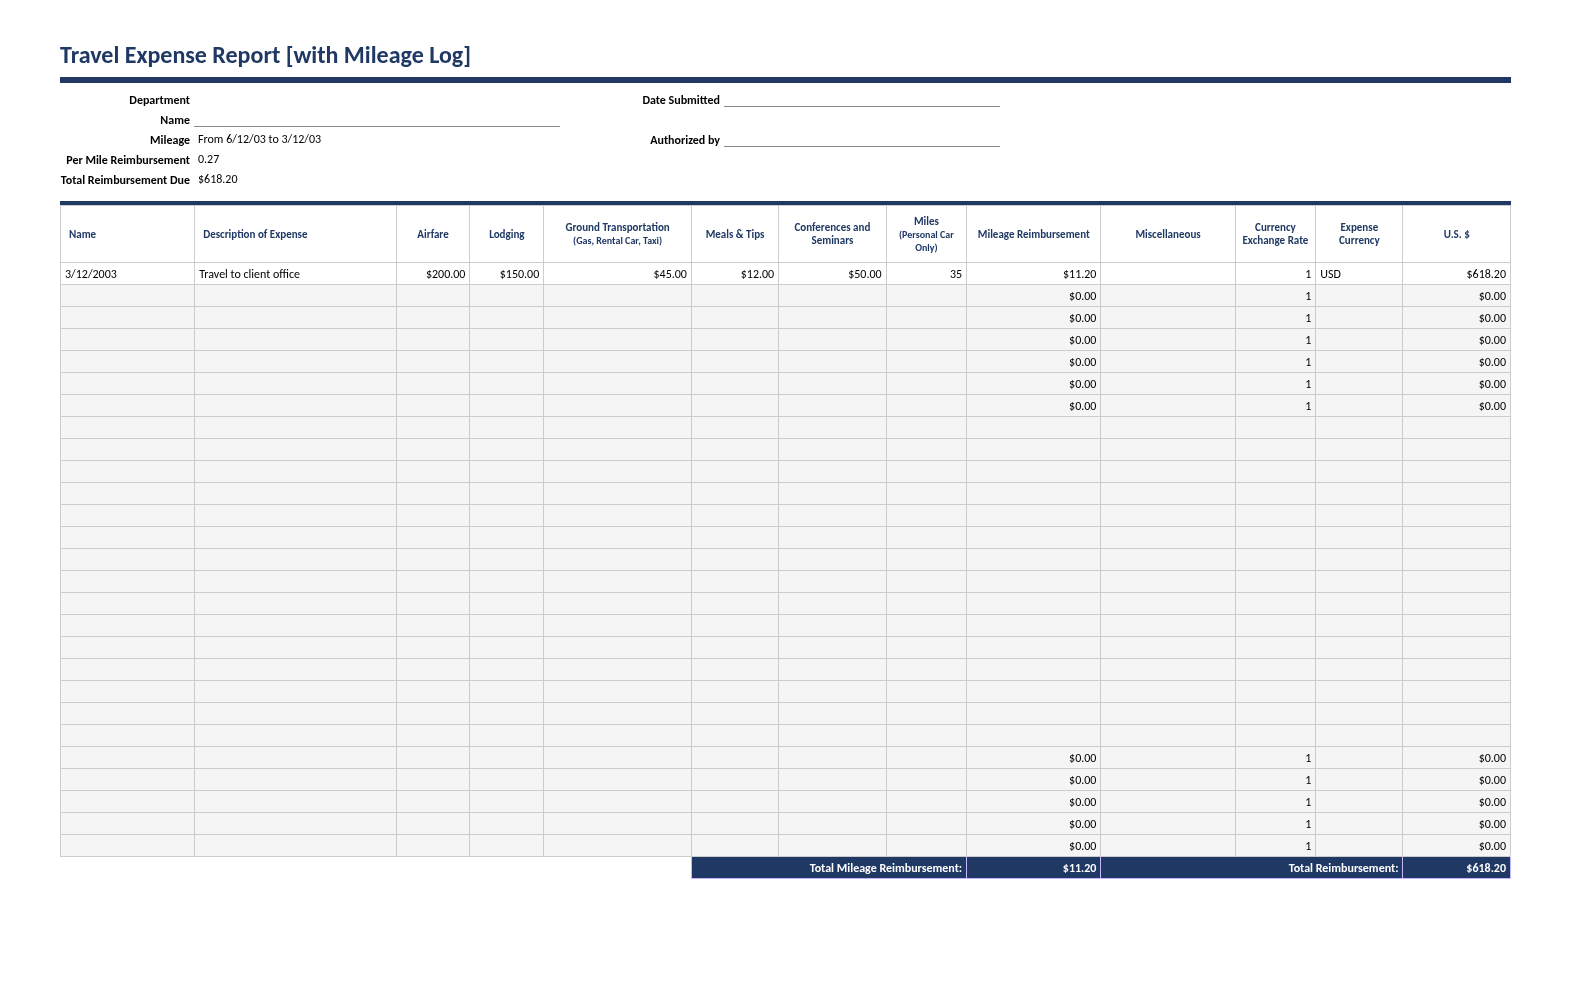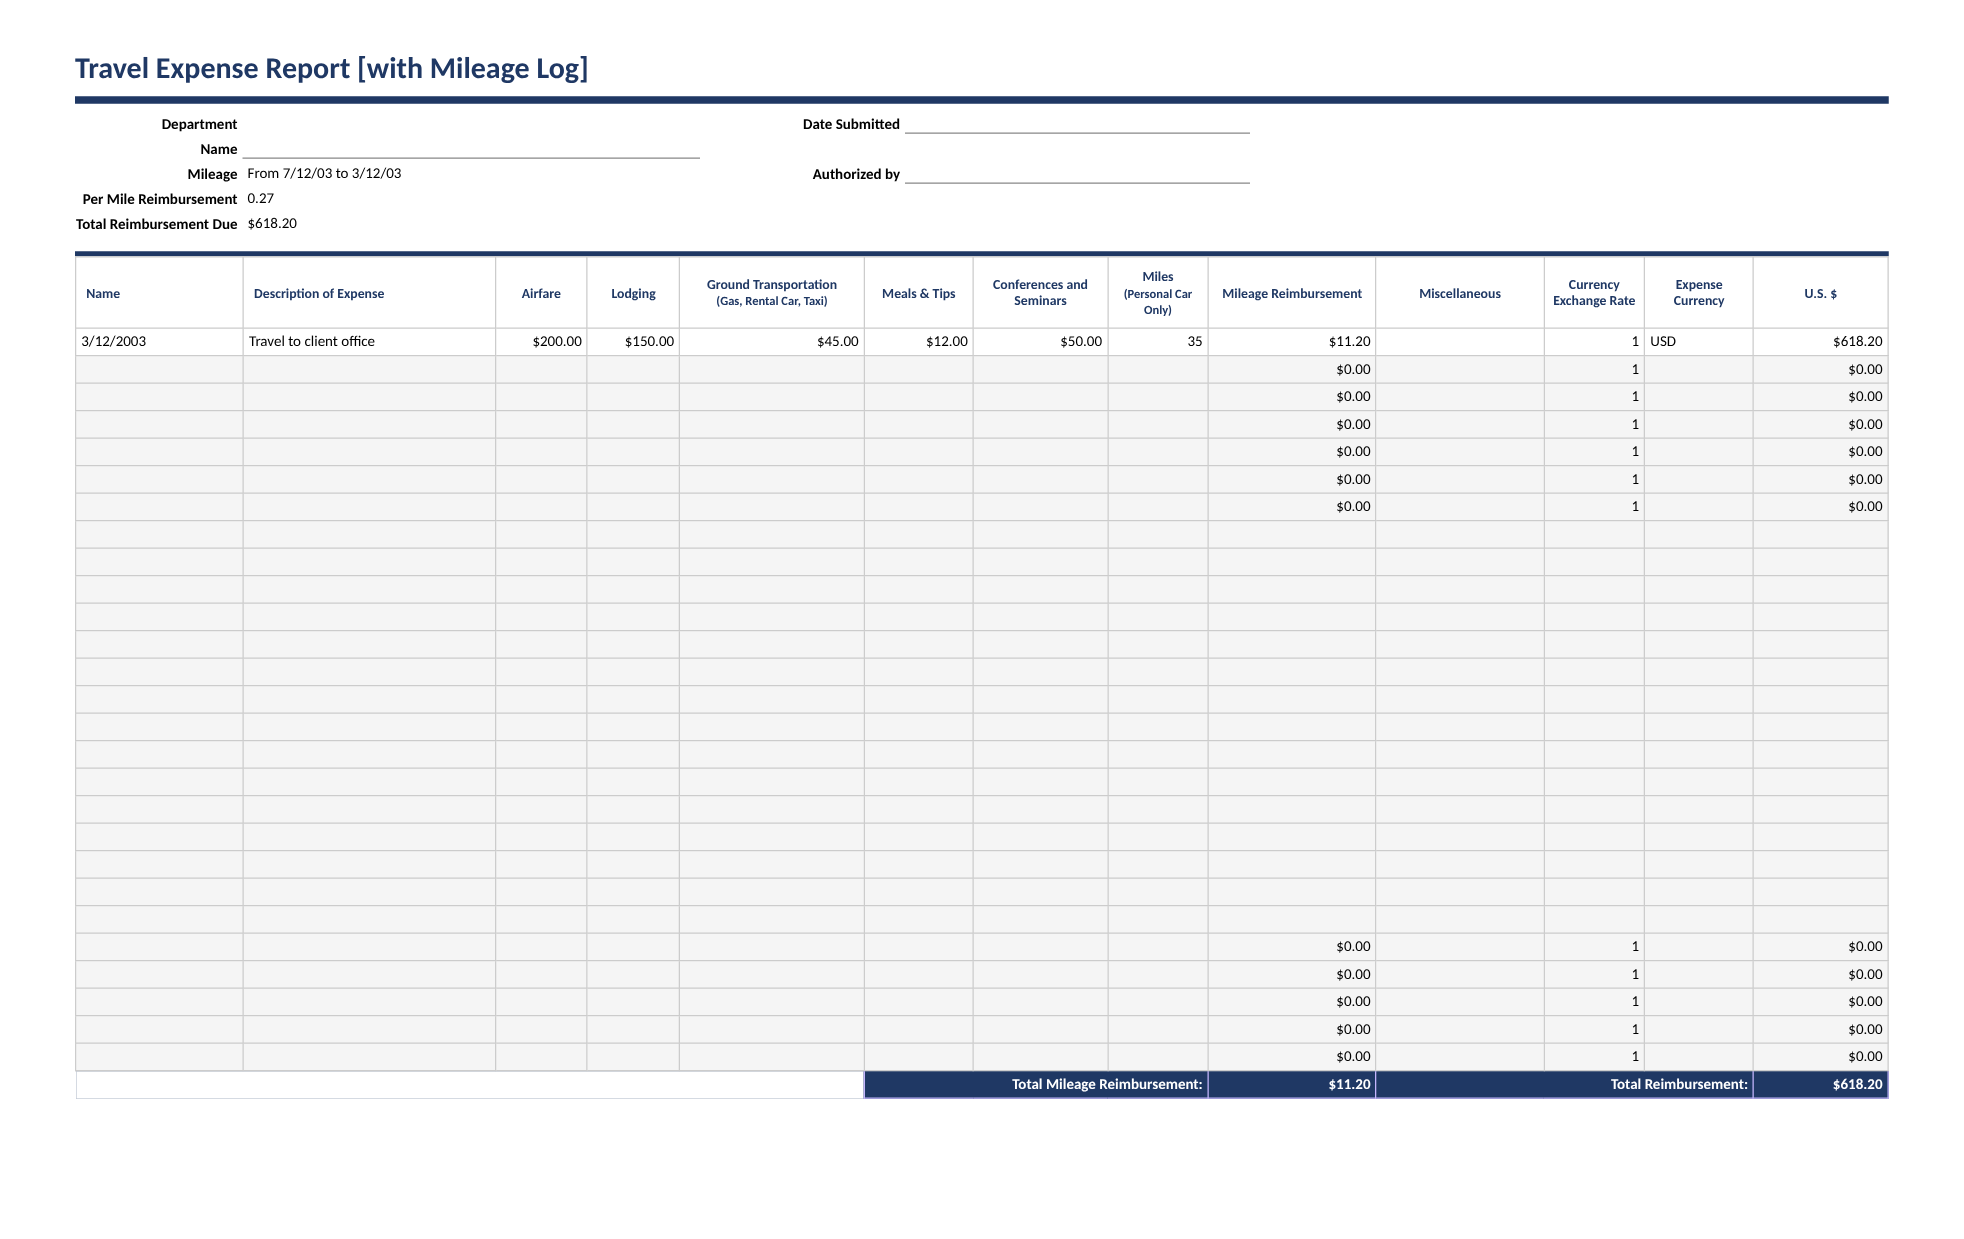--- a/index.html
+++ b/index.html
@@ -123,21 +123,21 @@
     <div class="header-row">
       <div class="header-label">Department</div>
       <div class="header-value no-line"></div>
     </div>
     <div class="header-row">
       <div class="header-label">Name</div>
       <div class="header-value"></div>
     </div>
     <div class="header-row">
       <div class="header-label">Mileage</div>
-      <div class="header-value no-line">From 7/12/03 to 3/12/03</div>
+      <div class="header-value no-line">From 6/12/03 to 3/12/03</div>
     </div>
     <div class="header-row">
       <div class="header-label" style="line-height:1.1;">Per Mile Reimbursement</div>
       <div class="header-value no-line">0.27</div>
     </div>
     <div class="header-row">
       <div class="header-label" style="line-height:1.1;">Total Reimbursement Due</div>
       <div class="header-value no-line">$618.20</div>
     </div>
   </div>

